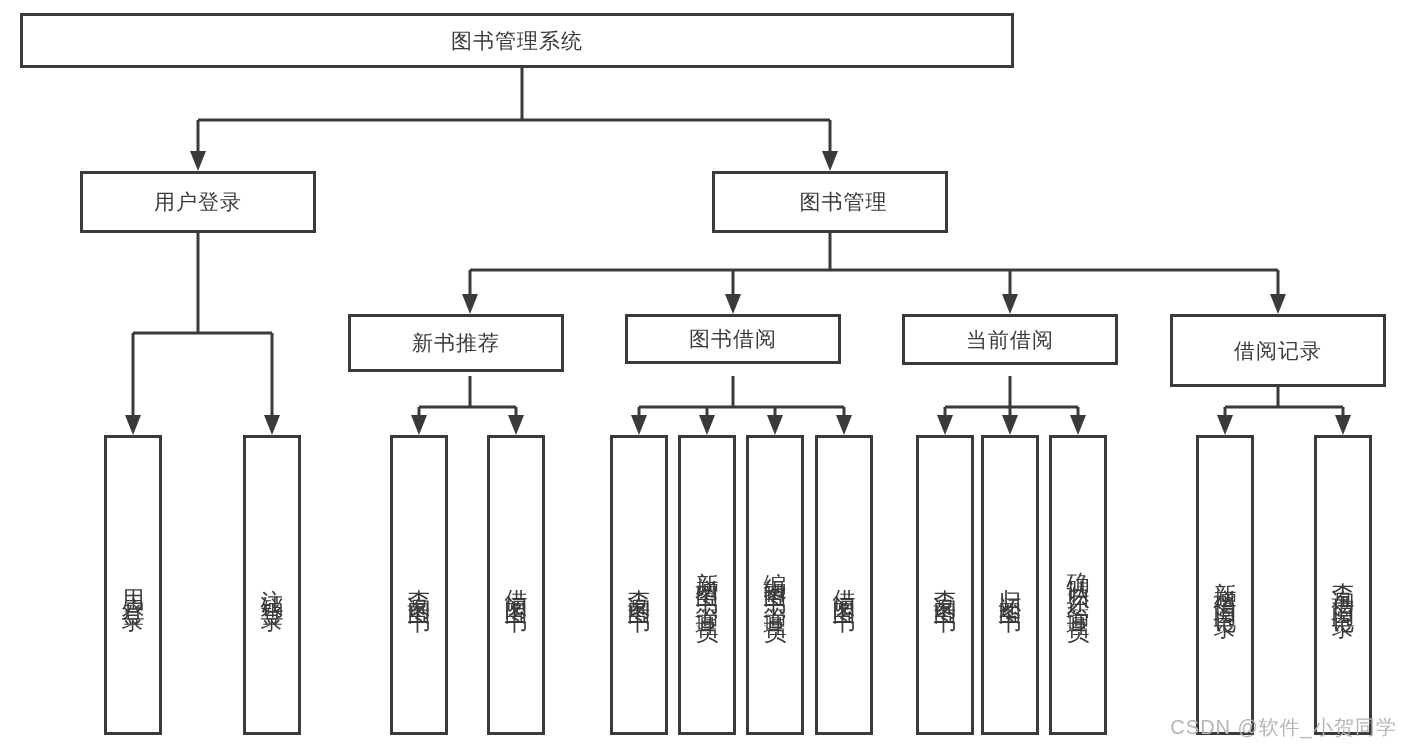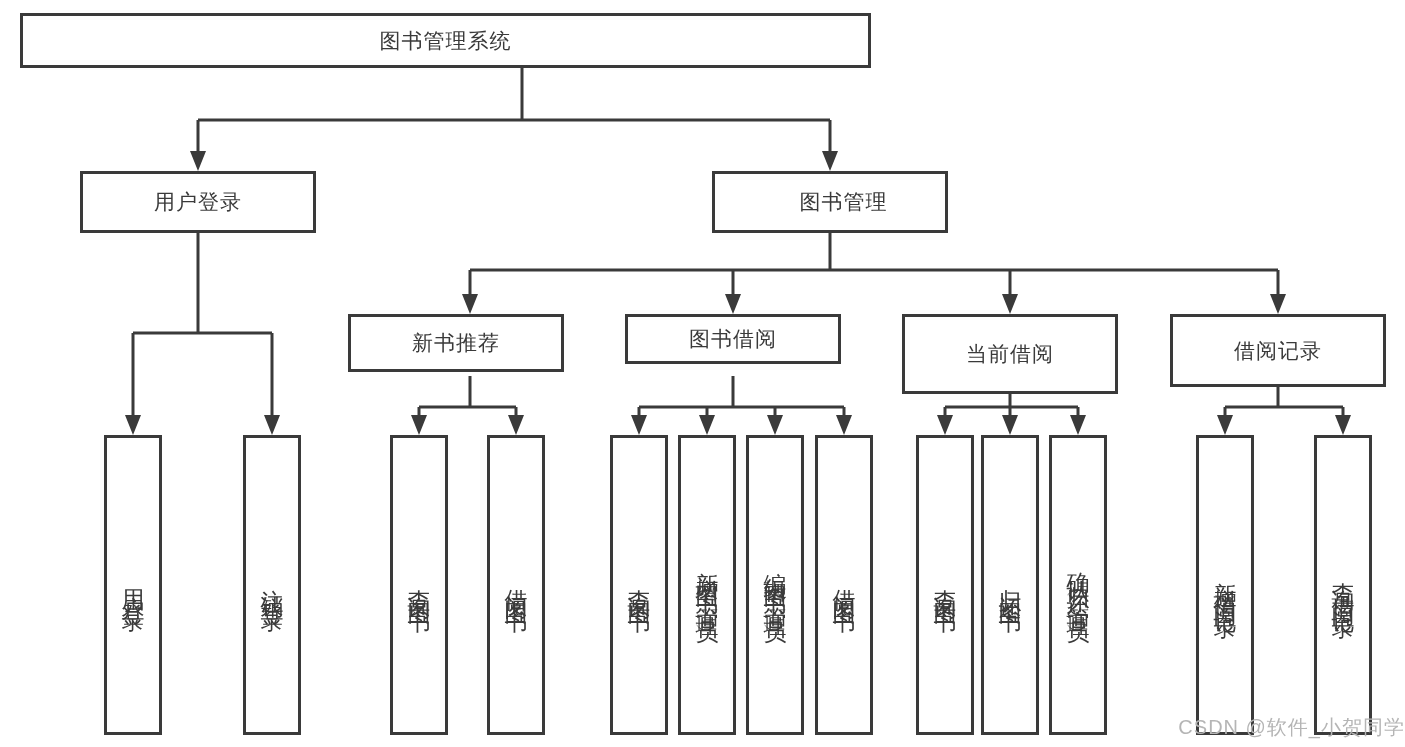--- a/index.html
+++ b/index.html
@@ -38,47 +38,47 @@
     white-space: nowrap;
   }
   .vnode .vtext {
     writing-mode: vertical-rl;
     text-orientation: mixed;
     letter-spacing: 7px;
     line-height: 1;
     font-size: 23px;
   }
   
-  .n-root   { left: 20px;   top: 13px;  width: 851px; height: 55px; }
+  .n-root   { left: 20px;   top: 13px;  width: 994px; height: 55px; }
   
   .n-l2a    { left: 80px;   top: 171px; width: 236px;  height: 62px; }
   .n-l2b    { left: 712px;  top: 171px; width: 236px;  height: 62px; padding-left: 27px; }
   
   .n-l3a    { left: 348px;  top: 314px; width: 216px;  height: 58px; }
   .n-l3b    { left: 625px;  top: 314px; width: 216px;  height: 50px; }
-  .n-l3c    { left: 902px;  top: 314px; width: 216px;  height: 80px; }
+  .n-l3c    { left: 902px;  top: 314px; width: 216px;  height: 51px; }
   .n-l3d    { left: 1170px; top: 314px; width: 216px;  height: 73px; }
   
   .leaf     { width: 58px; height: 300px; top: 435px; }
   .n-f01 { left: 104px; }
   .n-f02 { left: 243px; }
   .n-f03 { left: 390px; }
   .n-f04 { left: 487px; }
   .n-f05 { left: 610px; }
   .n-f06 { left: 678px; }
   .n-f07 { left: 746px; }
   .n-f08 { left: 815px; }
   .n-f09 { left: 916px; }
   .n-f10 { left: 981px; }
   .n-f11 { left: 1049px; }
   .n-f12 { left: 1196px; }
   .n-f13 { left: 1314px; }
   .watermark {
     position: absolute;
-    right: 0;
+    right: 8px;
     bottom: 6px;
     font-size: 20px;
     color: #b5b5b5;
     letter-spacing: 1px;
     z-index: 3;
     white-space: nowrap;
   }
 </style>
 </head>
 <body>

